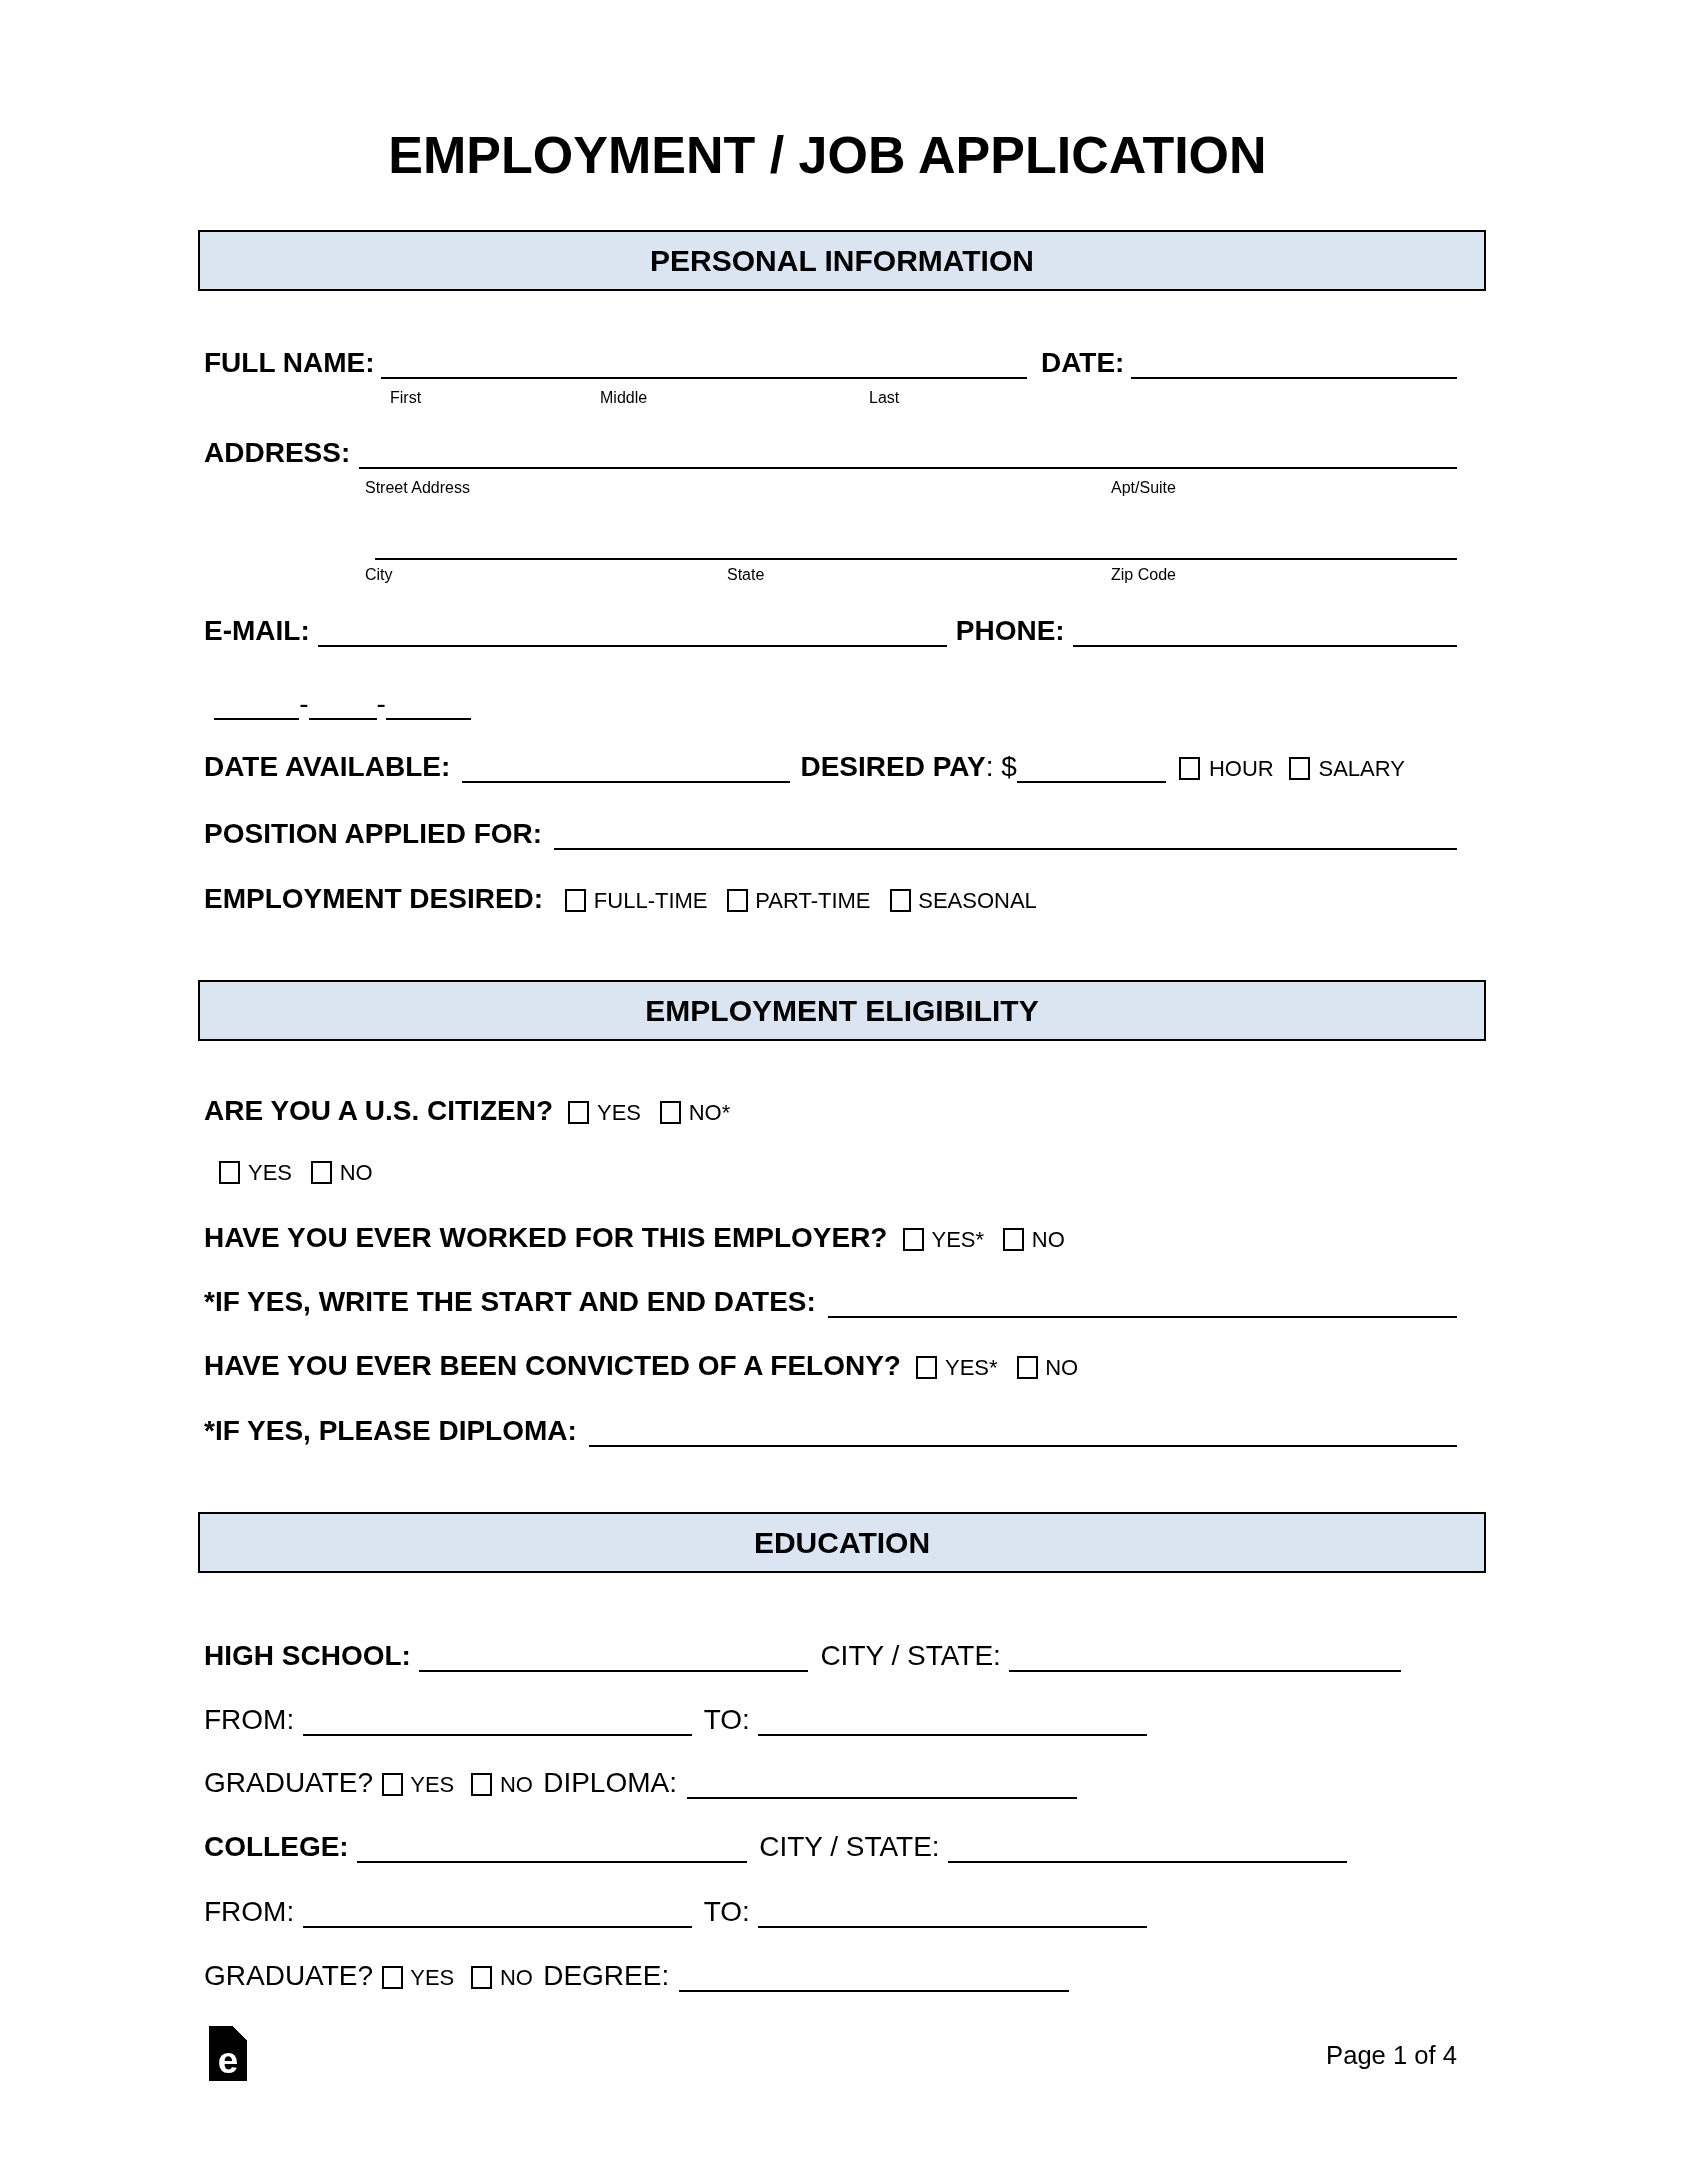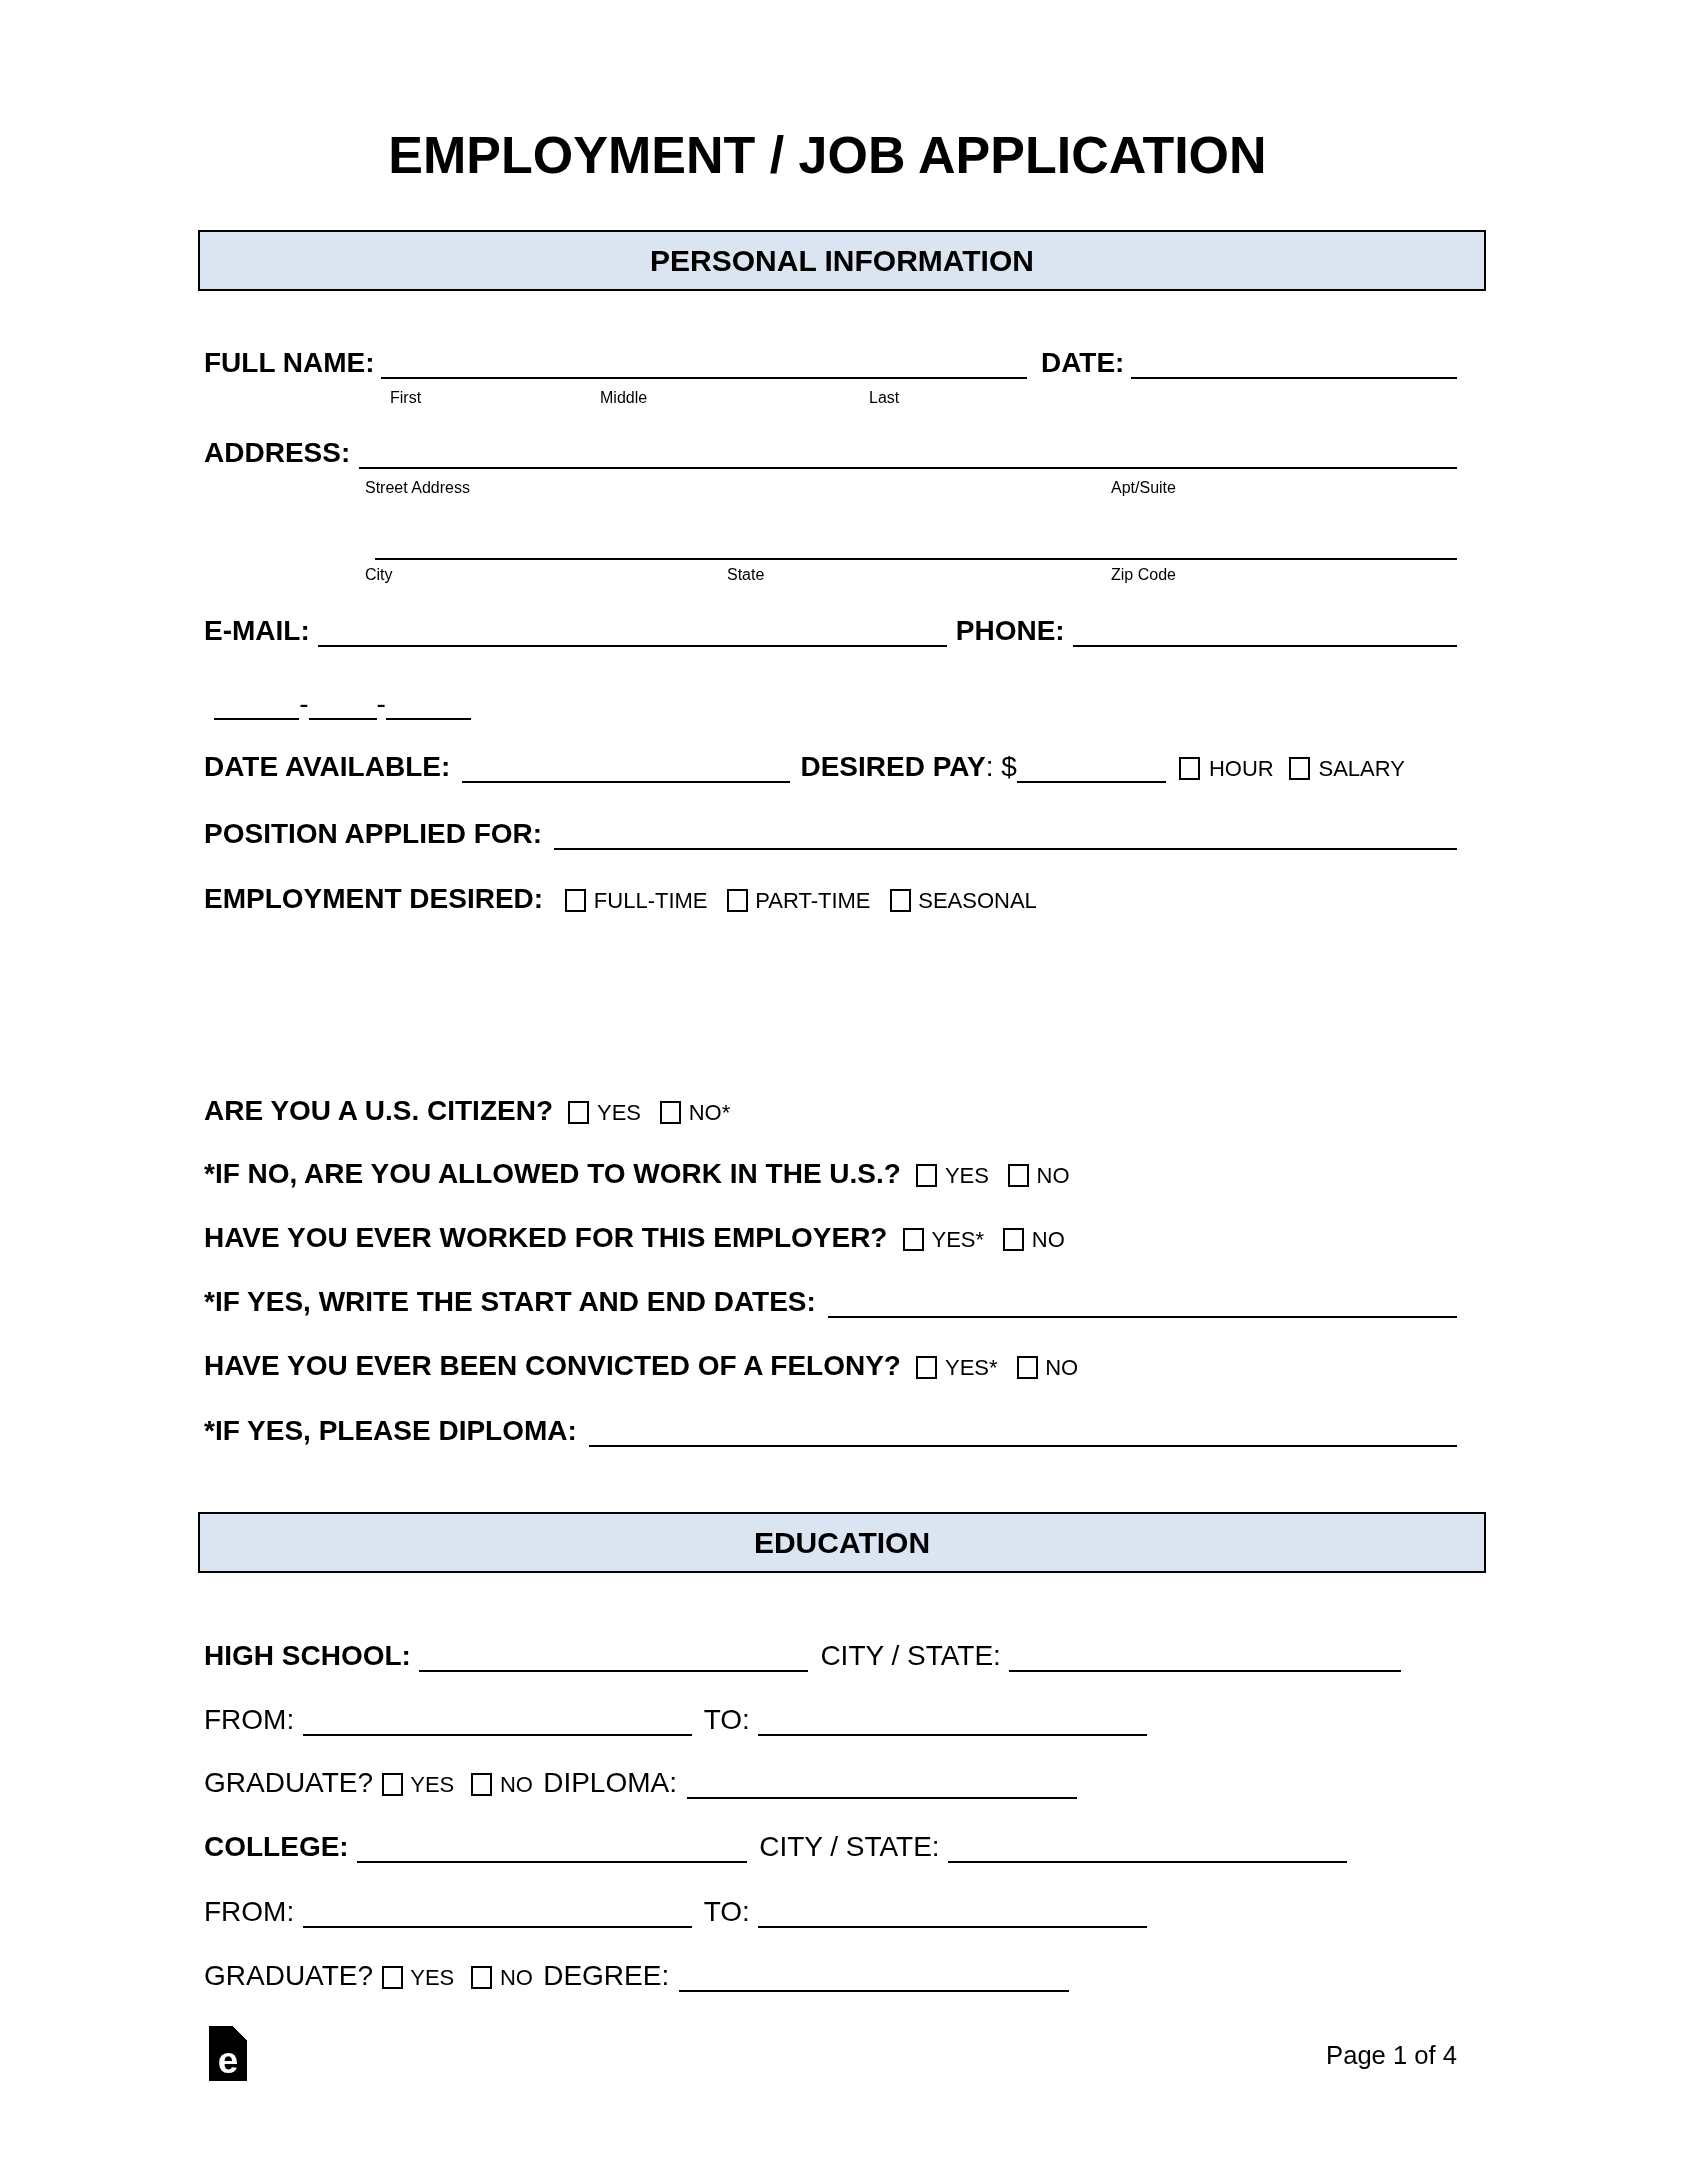--- a/index.html
+++ b/index.html
@@ -119,31 +119,33 @@
   <div class="row" style="top:883px">
     <span class="lbl">EMPLOYMENT DESIRED:</span>
     <span class="cb" style="margin-left:22px"></span>
     <span class="opt" style="margin-left:7.7px">FULL-TIME</span>
     <span class="cb" style="margin-left:19px"></span>
     <span class="opt" style="margin-left:7.7px">PART-TIME</span>
     <span class="cb" style="margin-left:19px"></span>
     <span class="opt" style="margin-left:7.7px">SEASONAL</span>
   </div>
 
+  <div class="section-header" style="top:980px">
+    <span>EMPLOYMENT ELIGIBILITY</span>
+  </div>
 
   <div class="row" style="top:1095px">
     <span class="lbl">ARE YOU A U.S. CITIZEN?</span>
     <span class="cb" style="margin-left:15.3px"></span>
     <span class="opt" style="margin-left:7.7px">YES</span>
     <span class="cb" style="margin-left:19px"></span>
     <span class="opt" style="margin-left:7.7px">NO*</span>
   </div>
 
   <div class="row" style="top:1158px">
-    <span class="lbl">*IF NO, ARE YOU ALLOWED TO WORK IN THE U.S.?</span>
     <span class="cb" style="margin-left:15.3px"></span>
     <span class="opt" style="margin-left:7.7px">YES</span>
     <span class="cb" style="margin-left:19px"></span>
     <span class="opt" style="margin-left:7.7px">NO</span>
   </div>
 
   <div class="row" style="top:1222px">
     <span class="lbl">HAVE YOU EVER WORKED FOR THIS EMPLOYER?</span>
     <span class="cb" style="margin-left:15.3px"></span>
     <span class="opt" style="margin-left:7.7px">YES*</span>

